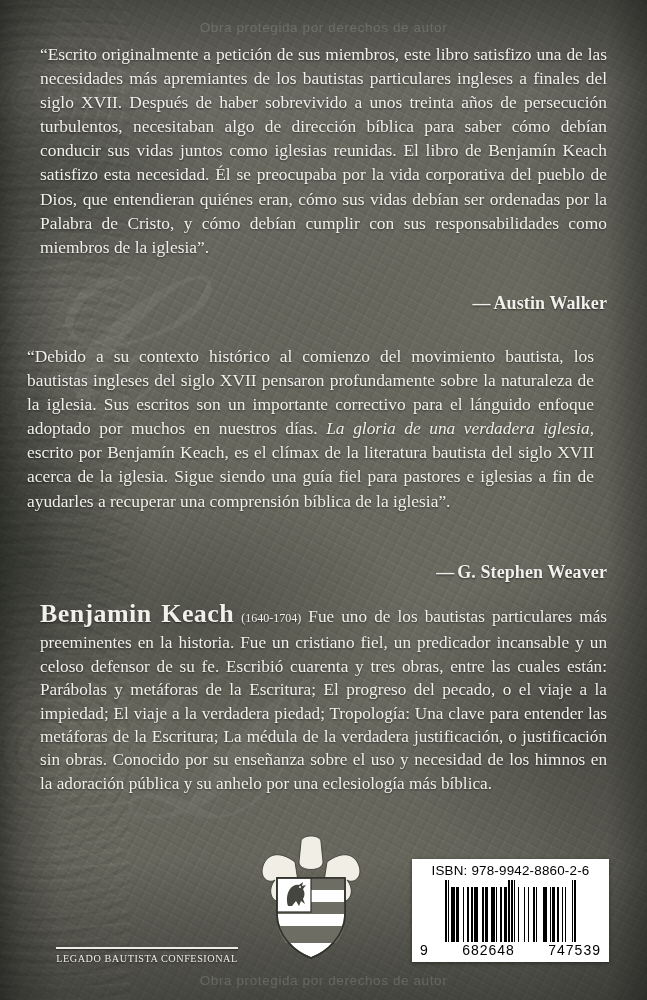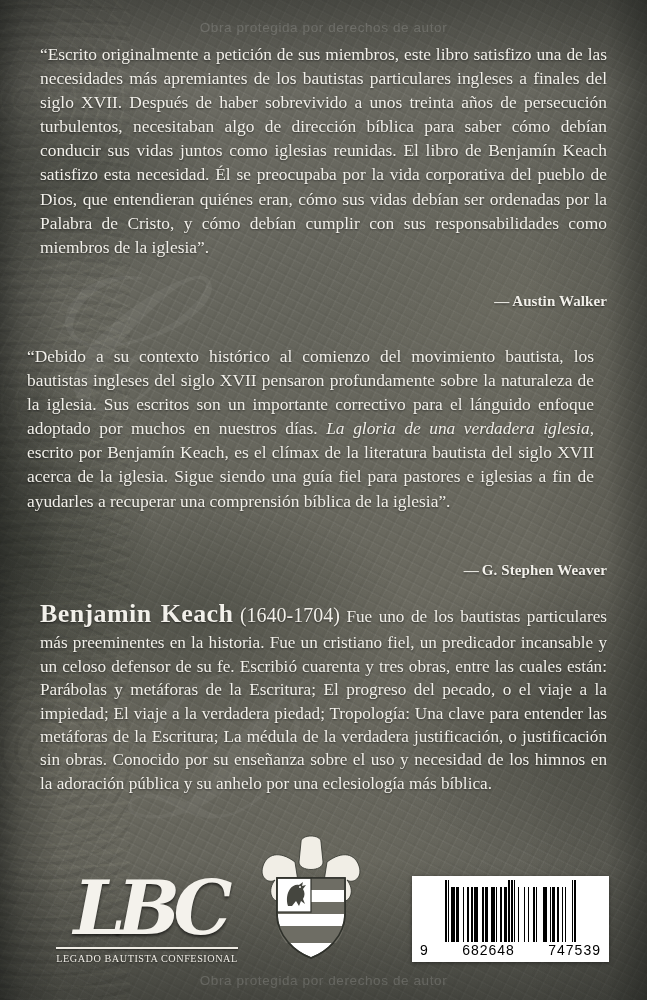--- a/index.html
+++ b/index.html
@@ -79,21 +79,21 @@
     text-align: justify;
     text-justify: inter-word;
     margin: 0;
     text-shadow: 0 1px 2px rgba(0,0,0,0.55);
   }
   .quote .bookref { font-style: italic; }
 
   .attrib {
     text-align: right;
     font-weight: bold;
-    font-size: 15px;
+    font-size: 18px;
     letter-spacing: 0.1px;
     text-shadow: 0 1px 2px rgba(0,0,0,0.6);
   }
   .dash { letter-spacing: -2px; margin-right: 5px; }
 
   #quote1 { position: absolute; top: 42px; left: 40px; width: 567px; }
   #attrib1 { position: absolute; top: 293px; left: 40px; width: 567px; }
   #quote2 { position: absolute; top: 344px; left: 27px; width: 567px; }
   #attrib2 { position: absolute; top: 562px; left: 40px; width: 567px; }
   #bio     { position: absolute; top: 596px; left: 40px; width: 567px; }
@@ -103,21 +103,21 @@
     line-height: 1.36;
     text-align: justify;
     margin: 0;
     text-shadow: 0 1px 2px rgba(0,0,0,0.55);
   }
   .bio-name {
     font-weight: bold;
     font-size: 26px;
     letter-spacing: 0.4px;
   }
-  .bio-dates { font-size: 20px; }
+  .bio-dates { font-size: 12px; }
   .work { }
 
   
   .bottom {
     position: absolute;
     left: 0; right: 0;
     bottom: 30px;
     height: 135px;
     z-index: 4;
   }
@@ -235,21 +235,20 @@
   <p id="quote2" class="quote"><span>“Debido a su contexto histórico al comienzo del movimiento bautista, los bautistas ingleses del siglo XVII pensaron profundamente sobre la naturaleza de la iglesia. Sus escritos son un importante correctivo para el lánguido enfoque adoptado por muchos en nuestros días. </span><span class="bookref">La gloria de una verdadera iglesia</span><span>, escrito por Benjamín Keach, es el clímax de la literatura bautista del siglo XVII acerca de la iglesia. Sigue siendo una guía fiel para pastores e iglesias a fin de ayudarles a recuperar una comprensión bíblica de la iglesia”.</span></p>
   <div id="attrib2" class="attrib">
     <span class="dash">—</span><span>G. Stephen Weaver</span>
   </div>
 
   <p id="bio" class="bio-text"><span class="bio-name">Benjamin  Keach</span> <span class="bio-dates">(1640-1704)</span><span> Fue uno de los bautistas particulares más preeminentes en la historia. Fue un cristiano fiel, un predicador incansable y un celoso defensor de su fe. Escribió cuarenta y tres obras, entre las cuales están: </span><span class="work">Parábolas y metáforas de la Escritura; El progreso del pecado, o el viaje a la impiedad; El viaje a la verdadera piedad; Tropología: Una clave para entender las metáforas de la Escritura; La médula de la verdadera justificación, o justificación sin obras</span><span>. Conocido por su enseñanza sobre el uso y necesidad de los himnos en la adoración pública y su anhelo por una eclesiología más bíblica.</span></p>
 
   <div class="bottom">
 
     <div class="logo-lbc">
-      <div class="lbc-mark">LBC</div>
       <div class="lbc-rule"></div>
       <div class="lbc-tagline">LEGADO BAUTISTA CONFESIONAL</div>
     </div>
 
     <div class="crest">
       <svg viewBox="0 0 112 130" xmlns="http://www.w3.org/2000/svg">
         <g fill="#f1eee6" stroke="#2f312b" stroke-width="0.8">
 
           <path d="M40 30 C24 18 12 22 8 34 C4 46 14 52 20 48 C12 58 16 70 26 70 C18 78 24 90 34 86 C30 74 36 62 44 56 Z"></path>
 
@@ -270,20 +269,21 @@
         <g fill="#45463f">
           <path d="M33 74 C31 68 32 61 35 57 C37 54 41 52 44 53 L48 50 L47 54 L51 53 L48 57 C50 60 50 64 48 67 L50 72 L46 69 L44 74 L41 69 L37 74 Z"></path>
           <circle cx="45" cy="55" r="1" fill="#ffffff"></circle>
         </g>
 
         <path d="M22 46 H90 V82 C90 104 72 120 56 126 C40 120 22 104 22 82 Z" fill="none" stroke="#2f312b" stroke-width="1.6"></path>
       </svg>
     </div>
 
     <div class="isbn-box">
+      <div class="isbn-label">ISBN: 978-9942-8860-2-6</div>
       <div class="barcode">
           <div class="bar" style="width: 1.38px; height: 62px; background: rgb(0, 0, 0);"></div>
           <div class="bar" style="width: 1.38px; height: 62px; background: transparent;"></div>
           <div class="bar" style="width: 1.38px; height: 62px; background: rgb(0, 0, 0);"></div>
           <div class="bar" style="width: 1.38px; height: 55px; background: transparent;"></div>
           <div class="bar" style="width: 4.14px; height: 55px; background: rgb(0, 0, 0);"></div>
           <div class="bar" style="width: 1.38px; height: 55px; background: transparent;"></div>
           <div class="bar" style="width: 2.76px; height: 55px; background: rgb(0, 0, 0);"></div>
           <div class="bar" style="width: 4.14px; height: 55px; background: transparent;"></div>
           <div class="bar" style="width: 1.38px; height: 55px; background: rgb(0, 0, 0);"></div>

